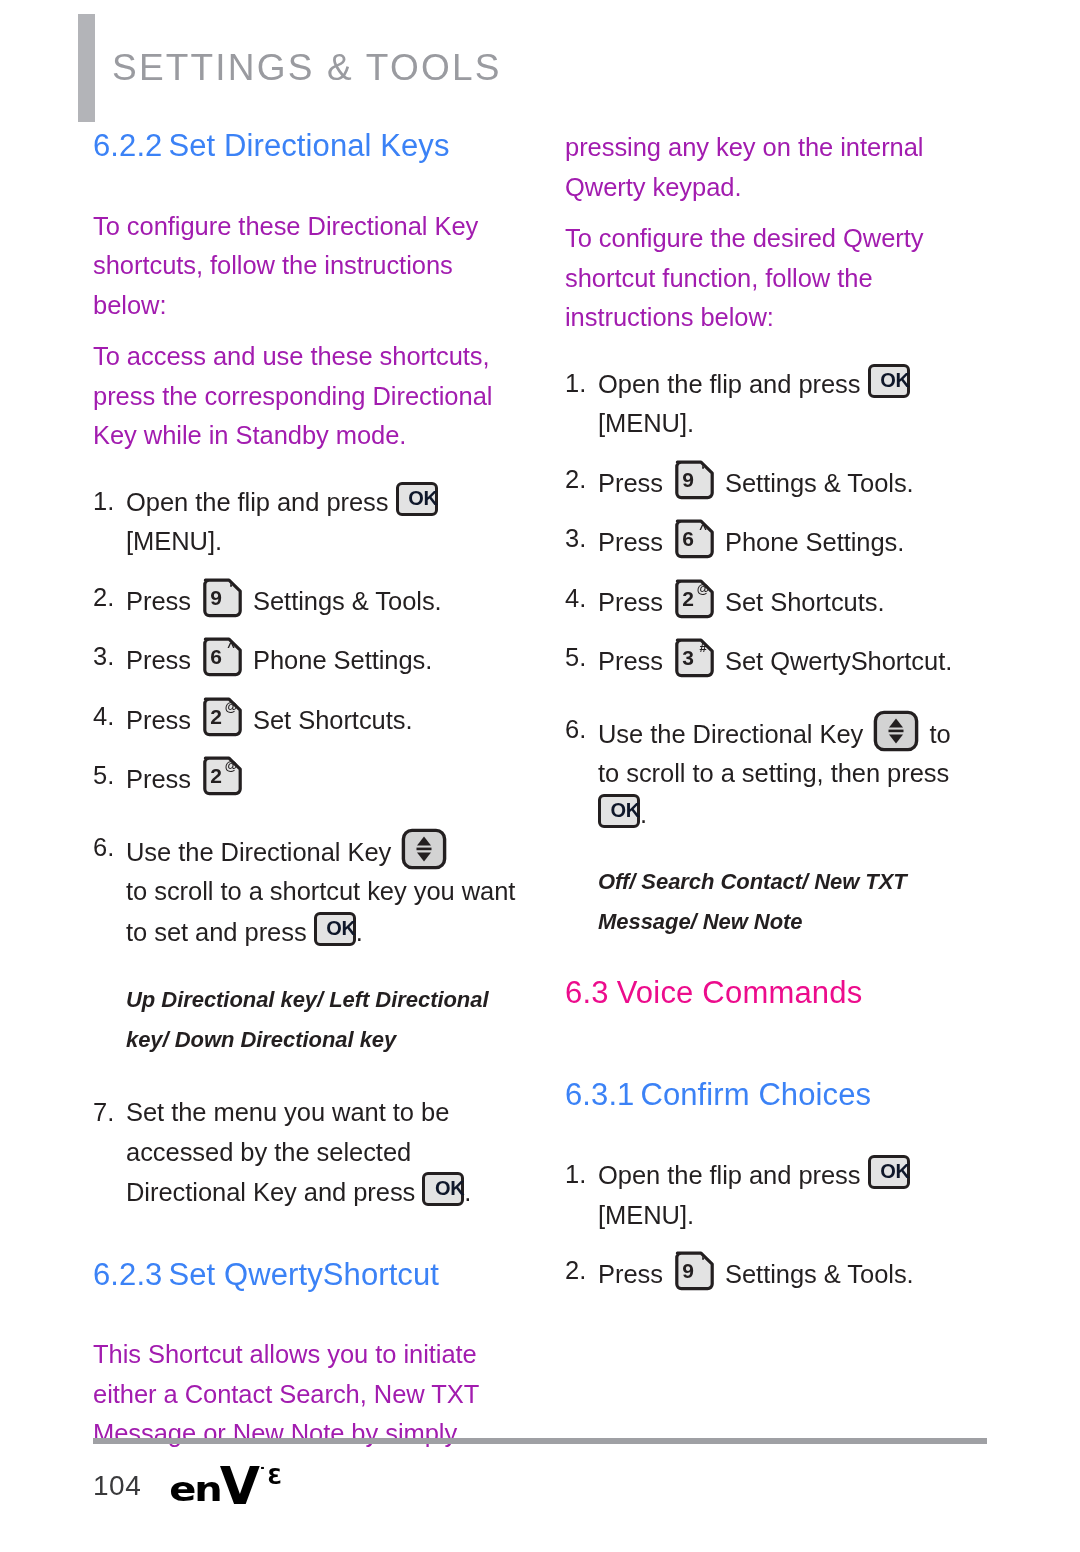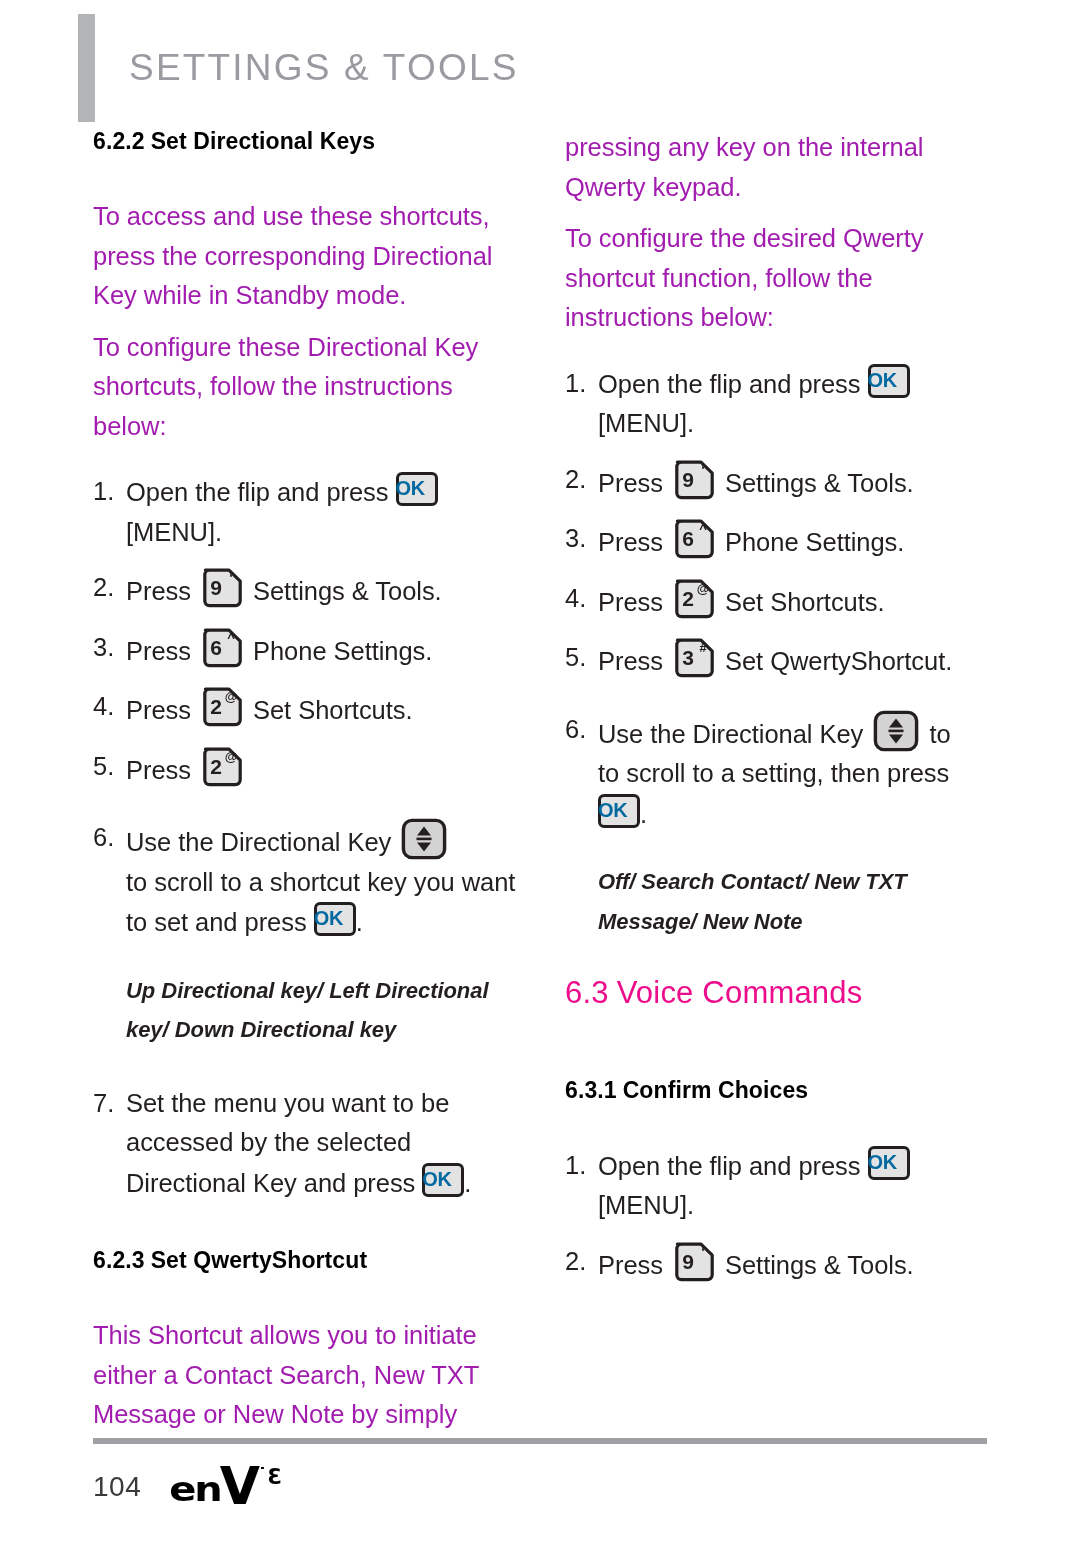--- a/index.html
+++ b/index.html
@@ -38,21 +38,21 @@
     width: 17px;
     height: 108px;
     background: #b3b4b8;
     flex: 0 0 auto;
   }
   .header-title {
     font-size: 37px;
     letter-spacing: 2.2px;
     color: #9a9ba0;
     font-weight: 400;
-    margin-left: 34px;
+    margin-left: 17px;
     white-space: nowrap;
   }
 
   
   .columns {
     position: absolute;
     left: 0;
     top: 128px;
     width: 1080px;
     height: 1290px;
@@ -60,23 +60,23 @@
   .col {
     position: absolute;
     top: 0;
     width: 432px;
   }
   .col-left  { left: 93px;  }
   .col-right { left: 565px; }
 
   
   .h-sub {
-    font-size: 23px;
-    font-weight: bold;
-    color: #000000;
+    font-size: 31px;
+    font-weight: normal;
+    color: #3b82f6;
     letter-spacing: .1px;
     margin: 0 0 16px 0;
     line-height: 1.18;
   }
   .h-sub-num { margin-right: 6px; }
 
   .h-main {
     font-size: 31px;
     font-weight: 400;
     color: #ec0c8c;
@@ -151,24 +151,24 @@
     border: 3.2px solid #231f20;
     border-radius: 6px;
     background: #e3e3e3;
   }
   .key-ok .oklbl {
     position: absolute;
     left: 0; top: 0;
     width: 42px;
     height: 32px;
     line-height: 33px;
-    text-align: left;
+    text-align: right;
     font-size: 20px;
     font-weight: bold;
-    color: #0369a1;
+    color: #0f172a;
     letter-spacing: -0.3px;
   }
 
   
   .key-num {
     width: 42px;
     height: 40px;
     vertical-align: -8px;
     margin: 0 3px;
   }
@@ -213,21 +213,20 @@
     width: 894px;
   }
   .footer-rule {
     width: 894px;
     height: 6px;
     background: #9fa0a4;
     margin-bottom: 22px;
   }
   .footer-row {
     display: flex;
-    align-items: flex-end;
   }
   .page-num {
     font-size: 28px;
     color: #3a3a3c;
     letter-spacing: .5px;
     line-height: 40px;
   }
   .brand {
     margin-left: 28px;
     display: flex;
@@ -280,22 +279,22 @@
   <div class="columns">
 
     <div class="col col-left">
 
       <div class="h-sub">
         <span class="h-sub-num">6.2.2</span><span>Set Directional Keys</span>
       </div>
 
       <div class="gap-m"></div>
 
+      <p class="body">To configure these Directional Key shortcuts, follow the instructions below:</p>
       <p class="body">To access and use these shortcuts, press the corresponding Directional Key while in Standby mode.</p>
-      <p class="body">To configure these Directional Key shortcuts, follow the instructions below:</p>
 
       <div class="gap-m"></div>
 
       <div class="step">
         <span class="step-num">1.</span>
         <span class="step-body"><span>Open the flip and press</span>
           <span class="keyicon key-ok">
             <span class="okbox"></span>
             <span class="oklbl">OK</span>
           </span><br>

